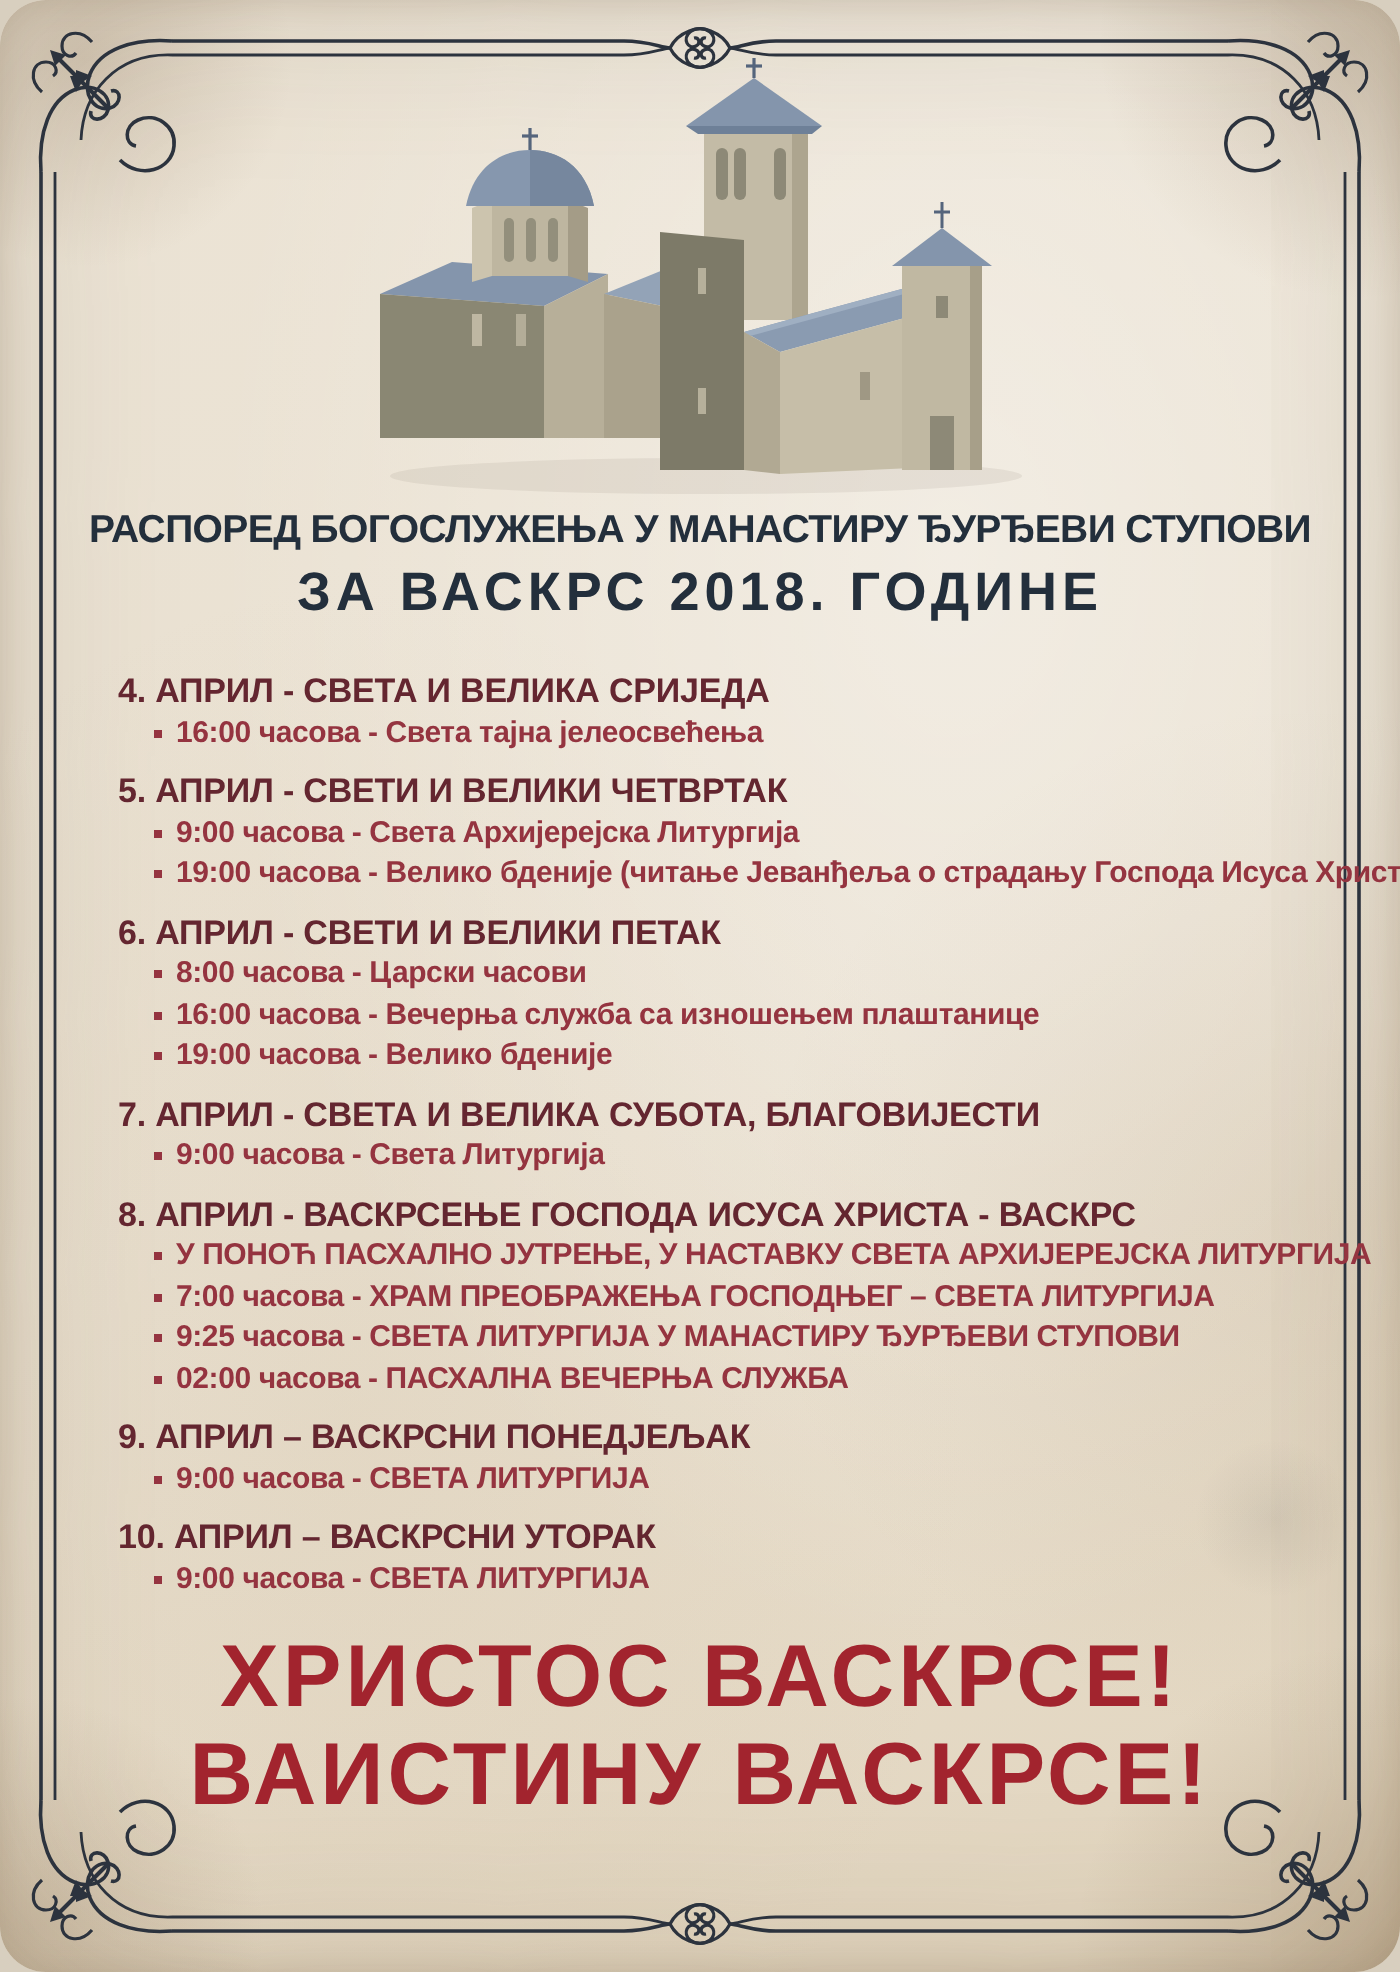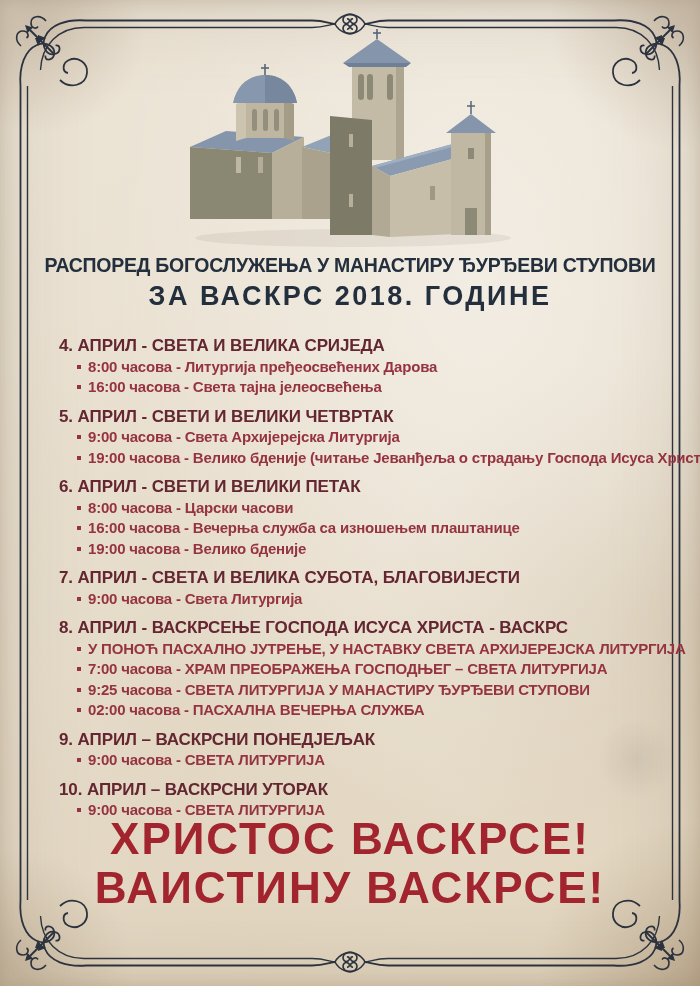--- a/index.html
+++ b/index.html
@@ -12,20 +12,21 @@
       radial-gradient(circle at 6% 3%, rgba(118,88,54,.20), rgba(118,88,54,0) 9%),
       radial-gradient(circle at 97% 2%, rgba(118,88,54,.22), rgba(118,88,54,0) 11%),
       radial-gradient(circle at 2% 98%, rgba(118,88,54,.20), rgba(118,88,54,0) 10%),
       radial-gradient(circle at 99% 99%, rgba(118,88,54,.26), rgba(118,88,54,0) 13%),
       radial-gradient(circle at 91% 77%, rgba(70,70,70,.09), rgba(70,70,70,0) 4%),
       radial-gradient(ellipse at 68% 28%, rgba(255,255,255,.38), rgba(255,255,255,0) 55%),
       radial-gradient(ellipse at 25% 72%, rgba(186,160,120,.10), rgba(186,160,120,0) 42%),
       radial-gradient(ellipse at 94% 62%, rgba(150,120,80,.13), rgba(150,120,80,0) 30%),
       linear-gradient(160deg, #ece4d6 0%, #e9e0d0 55%, #e1d4bd 100%);
     box-shadow: inset 0 0 90px rgba(110,85,55,.22), inset 0 0 16px rgba(110,85,55,.20);
+    border-radius: 23px;
   }
 
   .frame-svg, .church-svg { position:absolute; display:block; }
   .frame-svg { left:0; top:0; width:700px; height:986px; }
   .church-svg { left:168px; top:26px; width:370px; height:230px; }
 
   .title-wrap { position:absolute; top:253px; left:30px; right:30px; text-align:center; color:#232f3c; }
   .title-line1 { font-size:19.5px; font-weight:bold; letter-spacing:-0.3px; line-height:24px; }
   .title-line2 { font-size:27px; font-weight:bold; letter-spacing:2.5px; line-height:30px; margin-top:4px;text-align:center; }
 
@@ -150,21 +151,21 @@
 
   <div class="title-wrap">
     <div class="title-line1">РАСПОРЕД БОГОСЛУЖЕЊА У МАНАСТИРУ ЂУРЂЕВИ СТУПОВИ</div>
     <div class="title-line2">ЗА ВАСКРС 2018. ГОДИНЕ</div>
   </div>
 
   <div class="schedule">
 
     <div class="block">
       <div class="block-header">4. АПРИЛ - СВЕТА И ВЕЛИКА СРИЈЕДА</div>
-      <div class="item"><span class="bullet"></span><span>8:00 часова - Литургија пређеосвећених Дарова</span></div>
+      <div class="item"><span class="bullet"></span></div>
       <div class="item"><span class="bullet"></span><span>16:00 часова - Света тајна јелеосвећења</span></div>
     </div>
 
     <div class="block">
       <div class="block-header">5. АПРИЛ - СВЕТИ И ВЕЛИКИ ЧЕТВРТАК</div>
       <div class="item"><span class="bullet"></span><span>9:00 часова - Света Архијерејска Литургија</span></div>
       <div class="item"><span class="bullet"></span><span>19:00 часова - Велико бденије (читање Јеванђеља о страдању Господа Исуса Христа)</span></div>
     </div>
 
     <div class="block">

